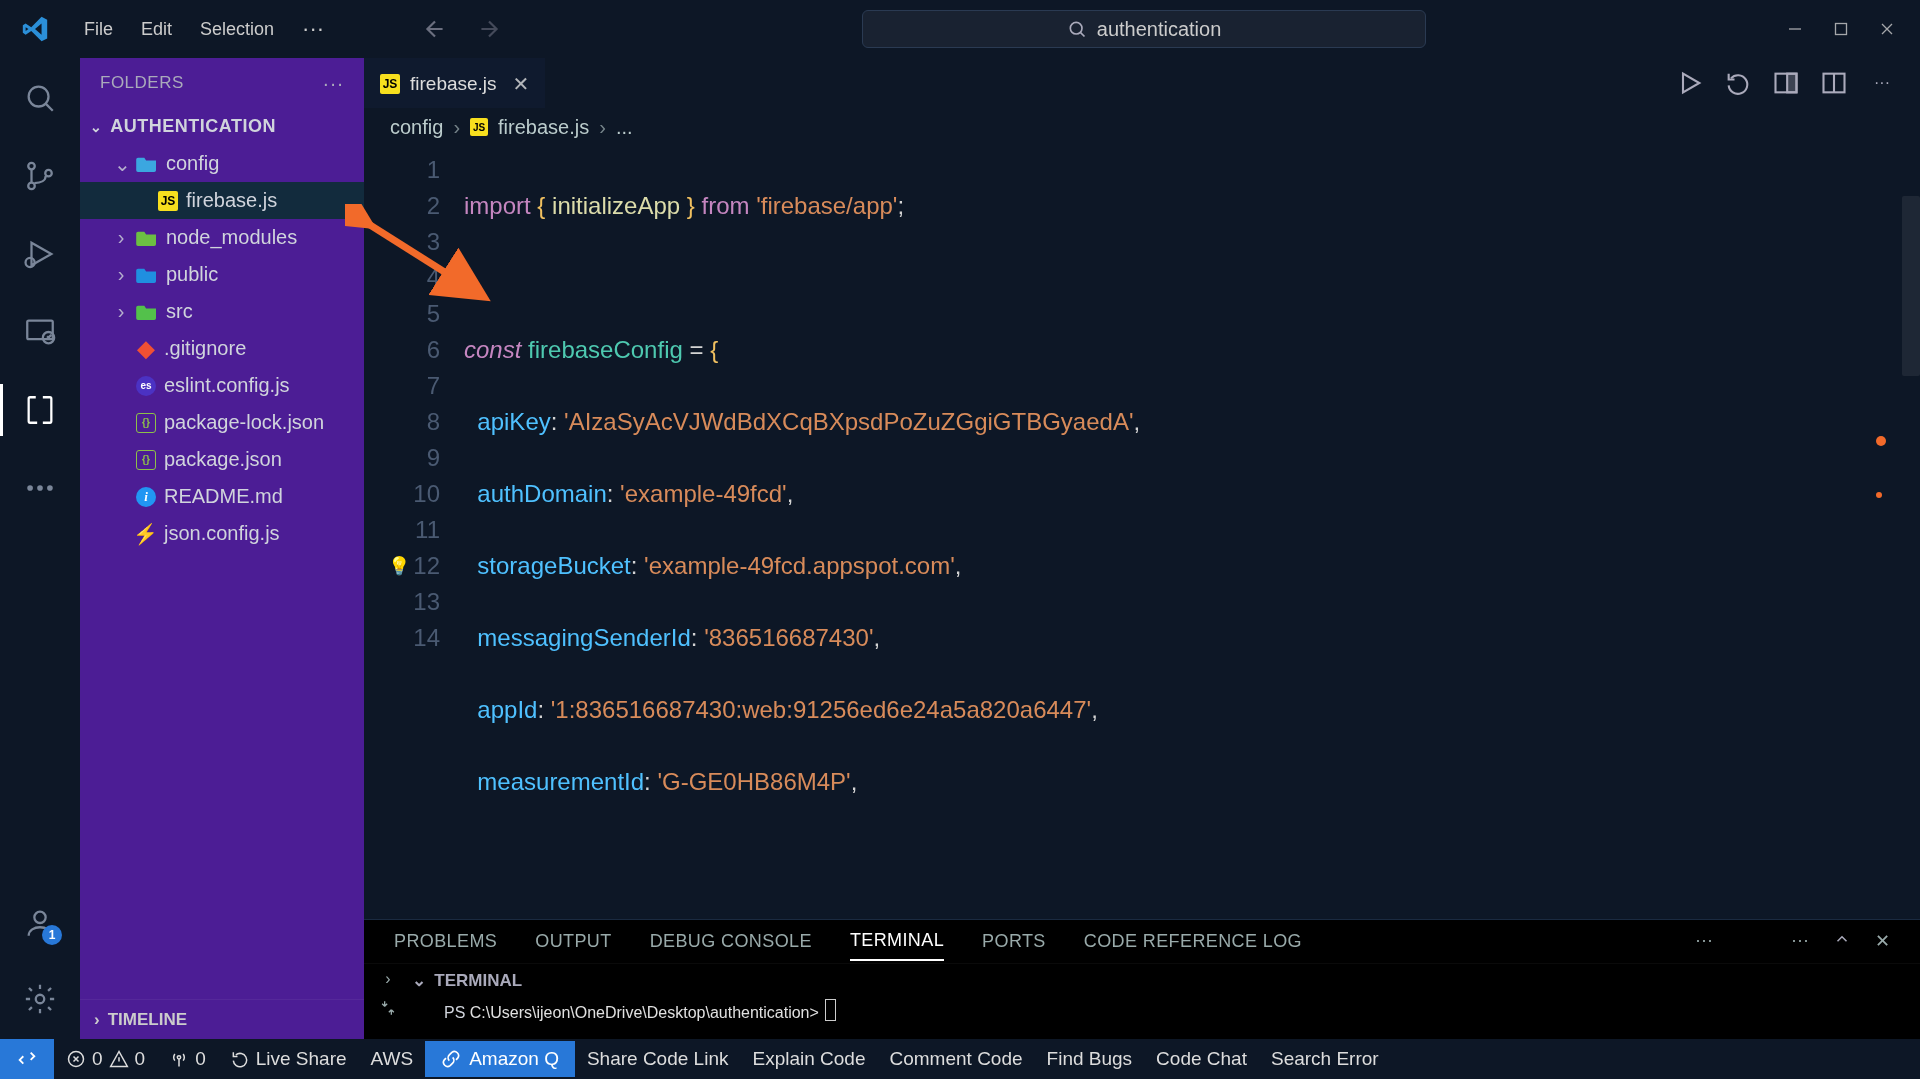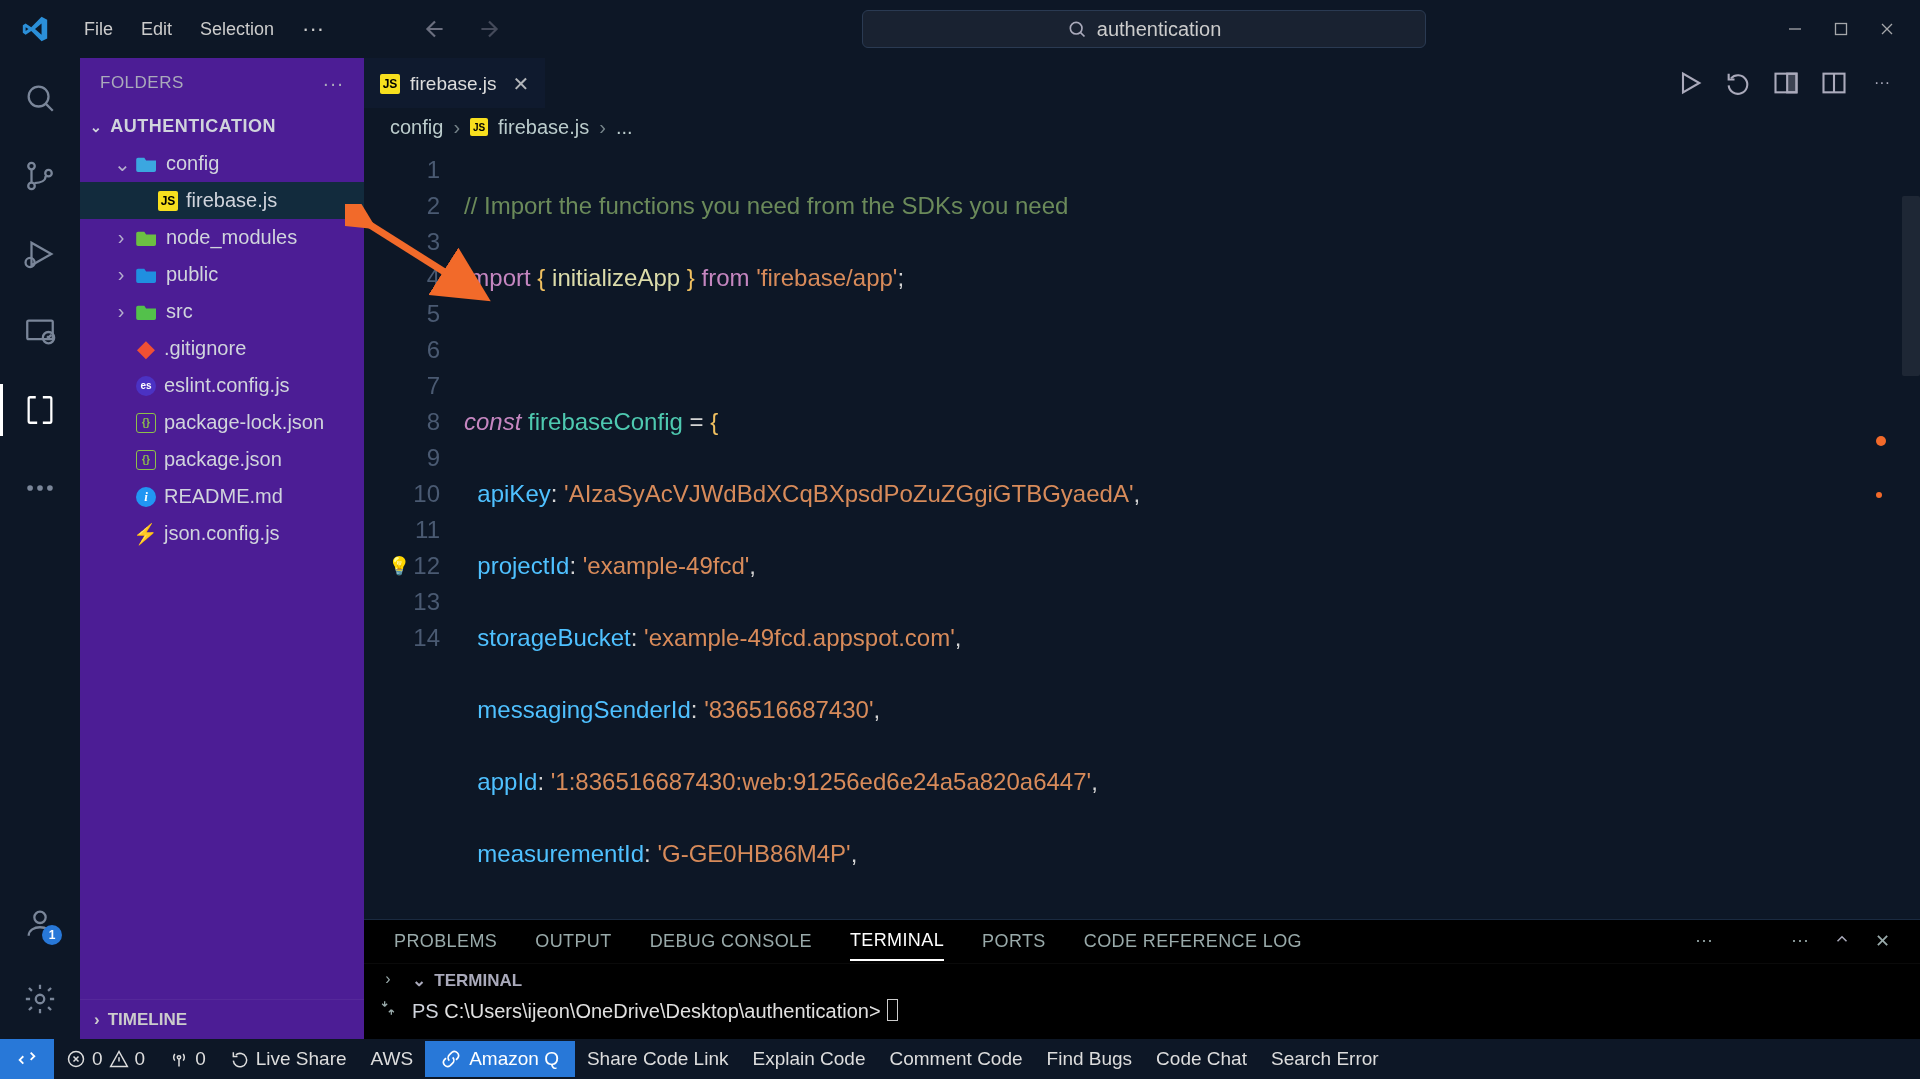--- a/index.html
+++ b/index.html
@@ -86,21 +86,21 @@
 
 .panel { height:120px; border-top:1px solid #1a2a40; background:#000000; display:flex; flex-direction:column; }
 .panel-tabs { height:44px; display:flex; align-items:center; gap:38px; padding:0 30px; font-size:18px; color:#9aa; border-bottom:1px solid rgba(255,255,255,.04); }
 .panel-tab { cursor:pointer; padding:8px 0; letter-spacing:.4px; }
 .panel-tab.active { color:#fff; border-bottom:2px solid #fff; }
 .panel-actions { margin-left:auto; display:flex; gap:24px; }
 .panel-body { display:flex; align-items:flex-start; }
 .panel-gutter { width:48px; display:flex; flex-direction:column; align-items:center; gap:10px; padding-top:6px; color:#9aa; }
 .term-col { flex:1; padding-top:6px; }
 .term-label { display:flex; align-items:center; gap:8px; font-size:17px; font-weight:700; color:#aab; cursor:pointer; }
-.term-line { font-family:Consolas,monospace; font-size:20px; color:#d0d4dc; padding-top:8px; }
+.term-line { font-family:Consolas,monospace; font-size:16px; color:#d0d4dc; padding-top:8px;margin-left:32px; }
 .term-prompt-path { color:#e0e0e0; }
 .term-cursor { display:inline-block; width:11px; height:22px; border:1.5px solid #ccc; vertical-align:-3px; margin-left:6px; }
 
 
 .status { height:40px; background:#0d1726; display:flex; align-items:center; font-size:19px; color:#ddd; }
 .status-remote { width:54px; height:40px; background:#2878d8; color:#fff; display:flex; align-items:center; justify-content:center; }
 .status-seg { display:flex; align-items:center; gap:6px; padding:0 12px; cursor:pointer; }
 .status-amazon { background:#2878d8; color:#fff; height:36px; padding:4px 16px; display:flex; align-items:center; gap:8px; }
 .status-seg svg { width:20px; height:20px; }
 
@@ -352,26 +352,25 @@
           <div class="ln">7</div>
           <div class="ln">8</div>
           <div class="ln">9</div>
           <div class="ln">10</div>
           <div class="ln">11</div>
           <div class="ln">12</div>
           <div class="ln">13</div>
           <div class="ln">14</div>
         </div>
       <div class="code">
-<div class="line"><span class="tk-comment">// Import the functions you need from the SDKs you need</span></div>
 <div class="line"><span class="tk-keyword">import</span> <span class="tk-bracket-y">{</span> <span class="tk-func">initializeApp</span> <span class="tk-bracket-y">}</span> <span class="tk-from">from</span> <span class="tk-string">'firebase/app'</span><span class="tk-punc">;</span></div>
 <div class="line"></div>
 <div class="line"><span class="tk-keyword" style="font-style:italic">const</span> <span class="tk-const">firebaseConfig</span> <span class="tk-punc">=</span> <span class="tk-bracket-y">{</span></div>
 <div class="line">  <span class="tk-prop">apiKey</span><span class="tk-punc">:</span> <span class="tk-string">'AIzaSyAcVJWdBdXCqBXpsdPoZuZGgiGTBGyaedA'</span><span class="tk-punc">,</span></div>
-<div class="line">  <span class="tk-prop">projectId</span><span class="tk-punc">:</span> <span class="tk-string">'example-49fcd'</span><span class="tk-punc">,</span></div>
+<div class="line">  <span class="tk-prop">authDomain</span><span class="tk-punc">:</span> <span class="tk-string">'example-49fcd'</span><span class="tk-punc">,</span></div>
 <div class="line">  <span class="tk-prop">storageBucket</span><span class="tk-punc">:</span> <span class="tk-string">'example-49fcd.appspot.com'</span><span class="tk-punc">,</span></div>
 <div class="line">  <span class="tk-prop">messagingSenderId</span><span class="tk-punc">:</span> <span class="tk-string">'836516687430'</span><span class="tk-punc">,</span></div>
 <div class="line">  <span class="tk-prop">appId</span><span class="tk-punc">:</span> <span class="tk-string">'1:836516687430:web:91256ed6e24a5a820a6447'</span><span class="tk-punc">,</span></div>
 <div class="line">  <span class="tk-prop">measurementId</span><span class="tk-punc">:</span> <span class="tk-string">'G-GE0HB86M4P'</span><span class="tk-punc">,</span></div>
 
 
 
       </div>
       <div class="minimap-dots">
         <span class="mm-dot"></span>

